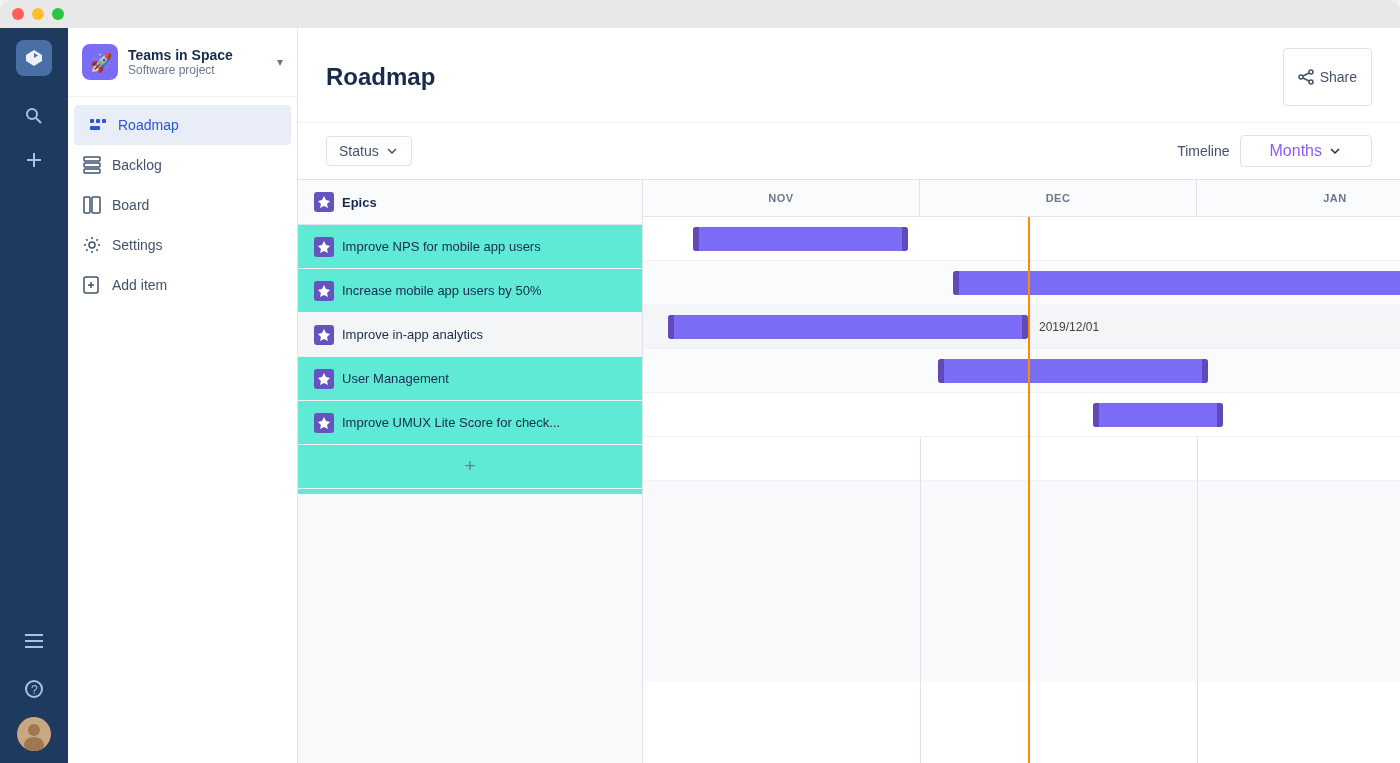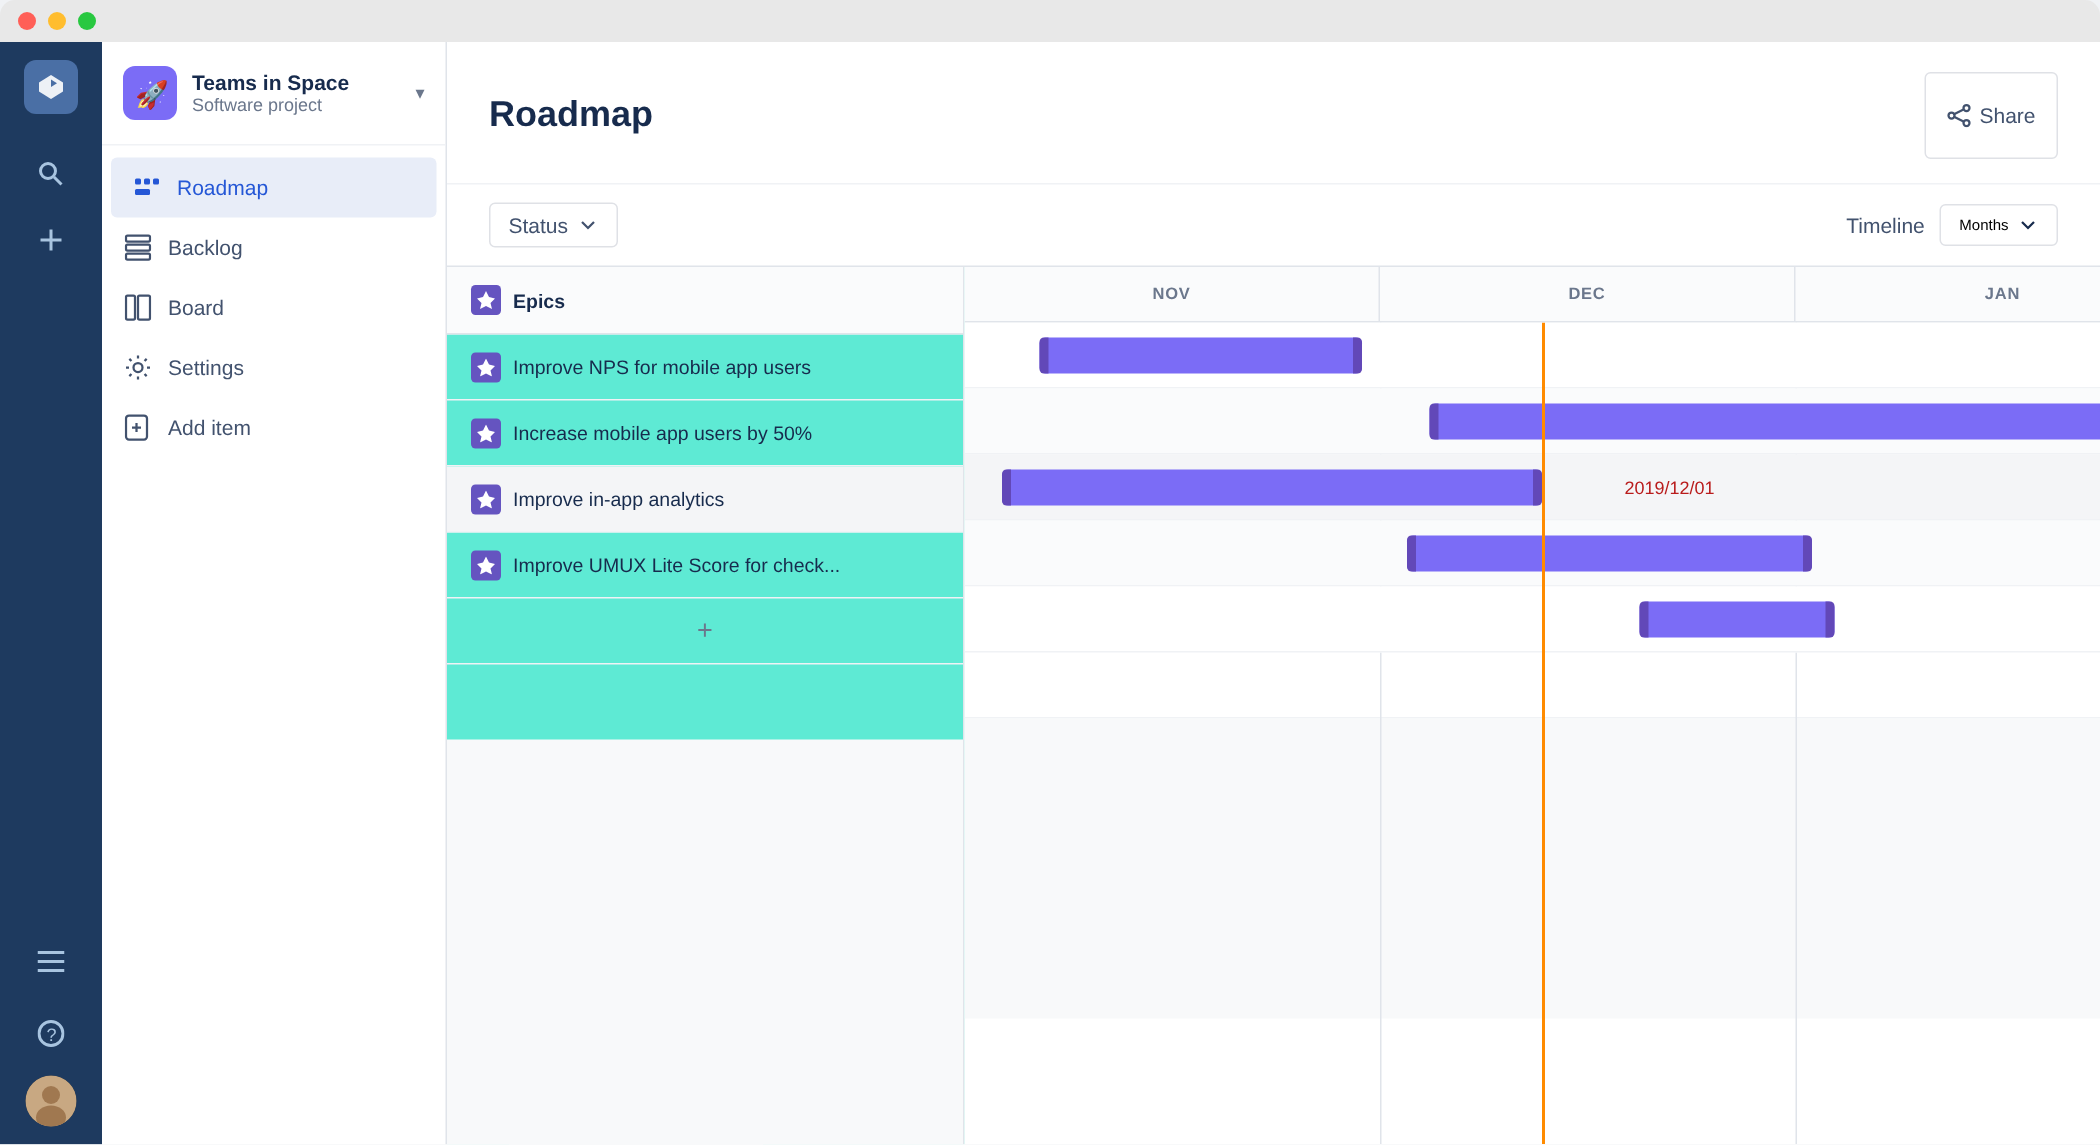--- a/index.html
+++ b/index.html
@@ -40,21 +40,21 @@
     .main { flex: 1; display: flex; flex-direction: column; background: white; overflow: hidden; }
     .main-header { padding: 20px 28px 16px; display: flex; align-items: center; justify-content: space-between; border-bottom: 1px solid #f0f2f5; }
     .page-title { font-size: 24px; font-weight: 700; color: #172b4d; }
     .share-btn { display: flex; align-items: center; gap: 6px; padding: 20px 14px; border: 1px solid #dfe1e6; border-radius: 4px; cursor: pointer; font-size: 14px; color: #42526e; background: white; }
 
     
     .toolbar { padding: 12px 28px; display: flex; align-items: center; justify-content: space-between; border-bottom: 1px solid #e0e4ea; }
     .status-dropdown { display: flex; align-items: center; gap: 6px; padding: 6px 12px; border: 1px solid #dfe1e6; border-radius: 4px; cursor: pointer; font-size: 14px; color: #42526e; background: white; }
     .timeline-controls { display: flex; align-items: center; gap: 10px; }
     .timeline-label { font-size: 14px; color: #42526e; }
-    .months-dropdown { display: flex; align-items: center; gap: 6px; padding: 6px 12px; border: 1px solid #dfe1e6; border-radius: 4px; cursor: pointer; font-size: 10px; color: #000000; background: white; font-weight: 500; }
+    .months-dropdown { display: flex; align-items: center; gap: 6px; padding: 6px 29px; border: 1px solid #dfe1e6; border-radius: 4px; cursor: pointer; font-size: 16px; color: #8b5cf6; background: white; font-weight: 500; }
 
     
     .roadmap-container { flex: 1; overflow: hidden; display: flex; flex-direction: column; }
     .roadmap-grid { flex: 1; display: grid; grid-template-columns: 345px 1fr; overflow: hidden; }
 
     
     .left-panel { border-right: 1px solid #e0e4ea; display: flex; flex-direction: column; background: #5eead4; }
     .left-header { padding: 12px 16px; display: flex; align-items: center; gap: 8px; font-size: 13px; font-weight: 600; color: #172b4d; border-bottom: 1px solid #e0e4ea; background: #fafbfc; }
     .epic-icon { width: 20px; height: 20px; background: #6554c0; border-radius: 3px; display: flex; align-items: center; justify-content: center; flex-shrink: 0; }
     .epic-icon svg { fill: white; }
@@ -273,20 +273,28 @@
 
             <div class="epic-row active-row">
               <div class="epic-icon">
                 <svg width="12" height="12" viewBox="0 0 12 12" fill="white">
                     <polygon points="6,0 8,4 12,5 9,8 10,12 6,10 2,12 3,8 0,5 4,4"></polygon>
                   </svg>
               </div>
               <span>Improve in-app analytics</span>
             </div>
 
+            <div class="epic-row">
+              <div class="epic-icon">
+                <svg width="12" height="12" viewBox="0 0 12 12" fill="white">
+                    <polygon points="6,0 8,4 12,5 9,8 10,12 6,10 2,12 3,8 0,5 4,4"></polygon>
+                  </svg>
+              </div>
+              <span>User Management</span>
+            </div>
 
             <div class="epic-row">
               <div class="epic-icon">
                 <svg width="12" height="12" viewBox="0 0 12 12" fill="white">
                     <polygon points="6,0 8,4 12,5 9,8 10,12 6,10 2,12 3,8 0,5 4,4"></polygon>
                   </svg>
               </div>
               <span>Improve UMUX Lite Score for check...</span>
             </div>
 
@@ -331,21 +339,21 @@
             </div>
 
             <div class="timeline-row" style="background: #f4f5f7;">
 
               <div style="position: absolute; left: 25px; width: 360px; height: 24px; background: #7b6cf6; border-radius: 4px; display: flex; align-items: center;">
                 <div style="width: 6px; height: 100%; background: #6248b8; border-radius: 3px 0 0 3px;"></div>
                 <div style="flex: 1;"></div>
                 <div style="width: 6px; height: 100%; background: #6248b8; border-radius: 0 3px 3px 0;"></div>
               </div>
 
-              <span style="position: absolute; left: 396px; font-size: 12px; color: #b91c1c; margin-left: 44px;">2019/12/01</span>
+              <span style="position: absolute; left: 396px; font-size: 12px; color: #404040;">2019/12/01</span>
             </div>
 
             <div class="timeline-row" style="background: #fafbfc;">
 
               <div style="position: absolute; left: 295px; width: 270px; height: 24px; background: #7b6cf6; border-radius: 4px; display: flex; align-items: center;">
                 <div style="width: 6px; height: 100%; background: #6248b8; border-radius: 3px 0 0 3px;"></div>
                 <div style="flex: 1;"></div>
                 <div style="width: 6px; height: 100%; background: #6248b8; border-radius: 0 3px 3px 0;"></div>
               </div>
             </div>

